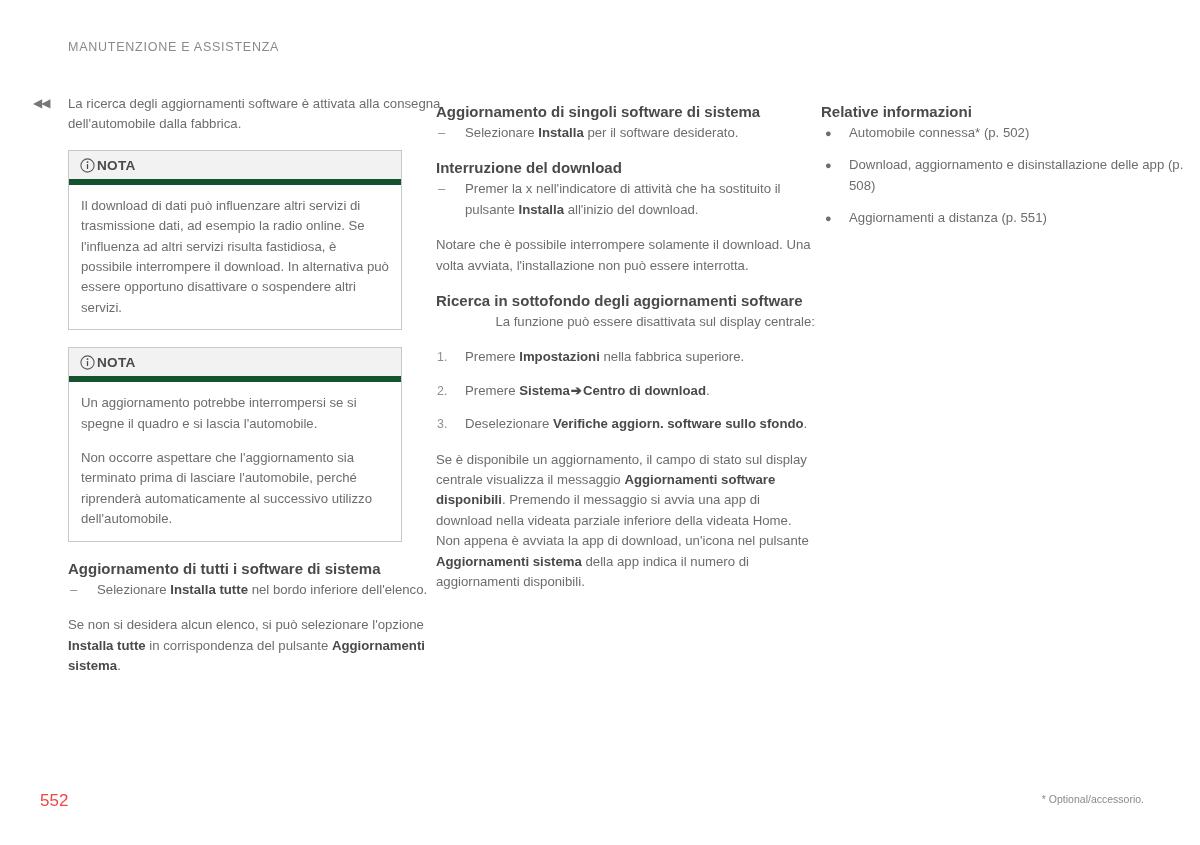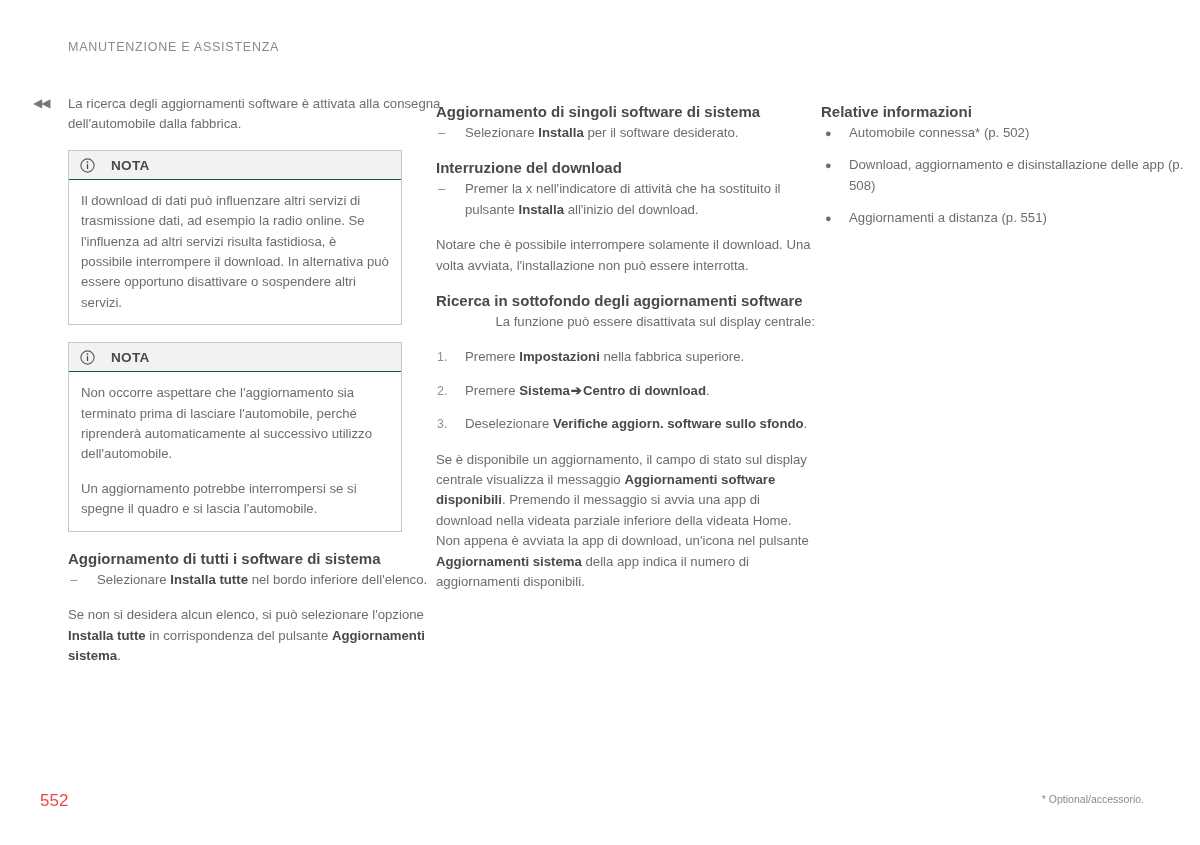--- a/index.html
+++ b/index.html
@@ -78,25 +78,25 @@
   
   .nota {
     border: 1px solid #c8c8c8;
     margin: 0 0 17px 0;
     background: #ffffff;
     box-sizing: border-box;
     width: 334px;
   }
   .nota-head {
     background: #f2f2f2;
-    border-bottom: 1px solid #14532d;
+    border-bottom: 6px solid #14532d;
     padding: 7px 10px 6px 11px;
     display: flex;
     align-items: center;
-    gap: 16px;
+    gap: 2px;
   }
   .nota-icon {
     display: inline-flex;
     align-items: center;
     justify-content: center;
     width: 15px;
     height: 15px;
     flex: 0 0 15px;
   }
   .nota-title {
@@ -216,22 +216,22 @@
         <span class="nota-icon">
           <svg width="15" height="15" viewBox="0 0 15 15" aria-hidden="true">
             <circle cx="7.5" cy="7.5" r="6.6" fill="none" stroke="#5a5a5a" stroke-width="1.1"></circle>
             <circle cx="7.5" cy="4.1" r="0.95" fill="#4a4a4a"></circle>
             <rect x="6.85" y="5.9" width="1.3" height="5.2" rx="0.5" fill="#4a4a4a"></rect>
           </svg>
         </span>
         <span class="nota-title">NOTA</span>
       </div>
       <div class="nota-body">
+        <p>Un aggiornamento potrebbe interrompersi se si spegne il quadro e si lascia l'automobile.</p>
         <p>Non occorre aspettare che l'aggiornamento sia terminato prima di lasciare l'automobile, perché riprenderà automaticamente al successivo utilizzo dell'automobile.</p>
-        <p>Un aggiornamento potrebbe interrompersi se si spegne il quadro e si lascia l'automobile.</p>
       </div>
     </div>
 
     <h2 class="heading">Aggiornamento di tutti i software di sistema</h2>
 
     <ul class="dash-list list-after-heading">
       <li>
         <span class="marker">–</span><span>Selezionare </span><b>Installa tutte</b><span> nel bordo inferiore dell'elenco.</span>
       </li>
     </ul>

